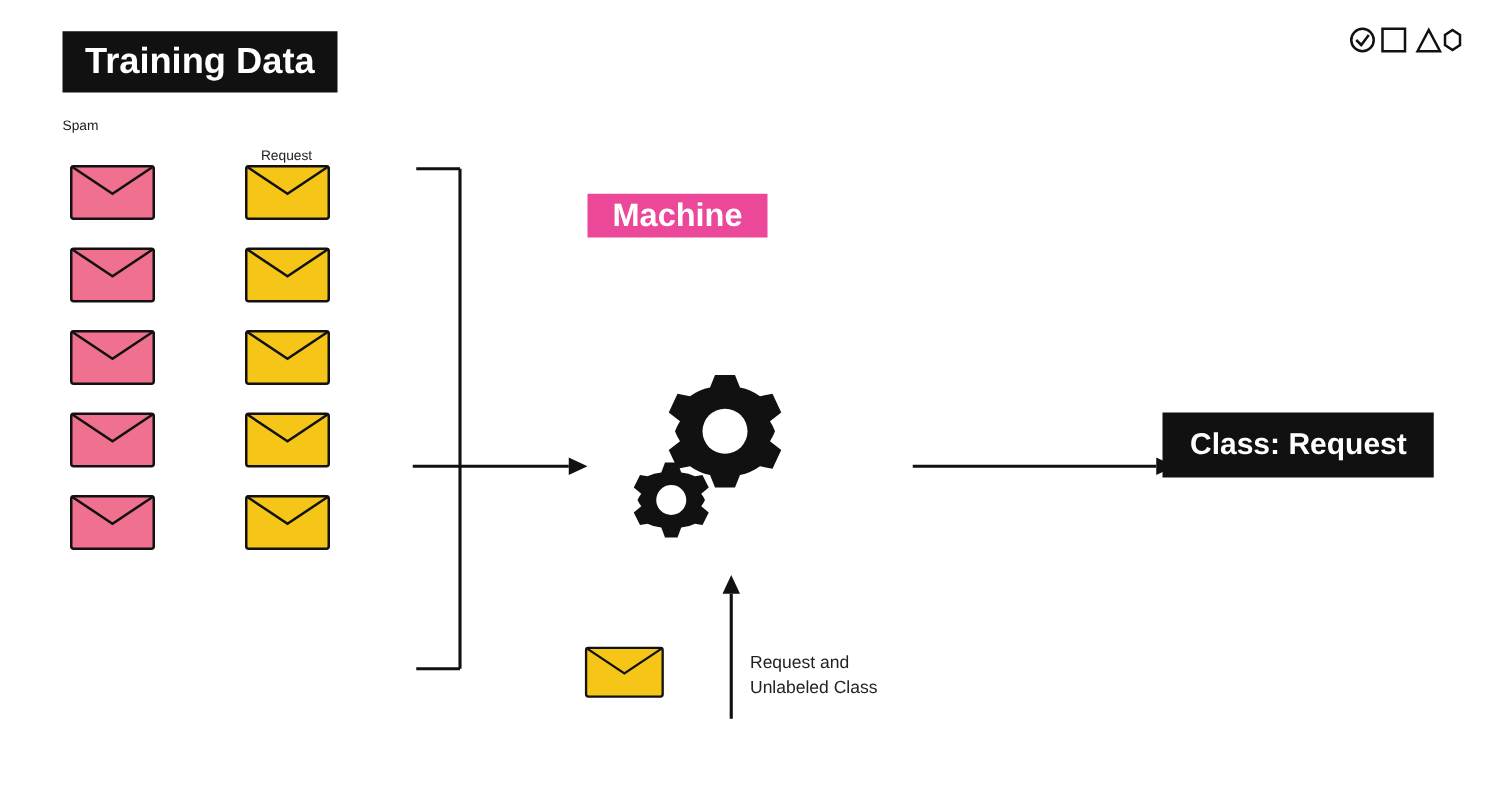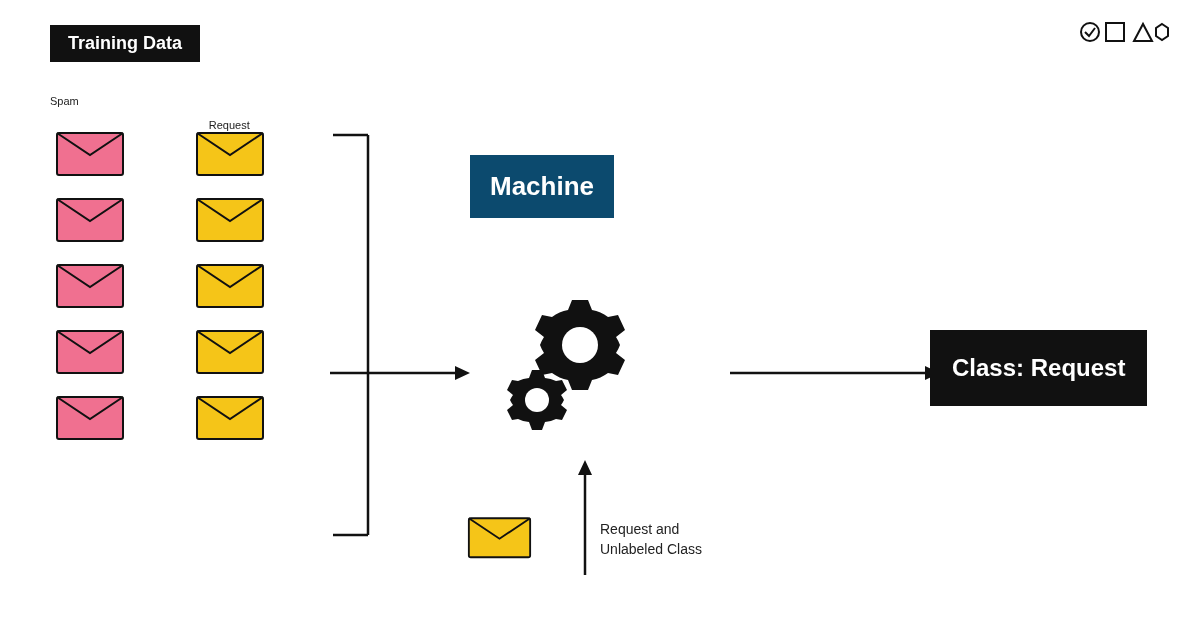--- a/index.html
+++ b/index.html
@@ -22,21 +22,21 @@
       align-items: center;
     }
 
     
     .training-data-box {
       position: absolute;
       top: 25px;
       left: 50px;
       background: #111;
       color: #fff;
-      font-size: 18px;
+      font-size: 29px;
       font-weight: 900;
       padding: 8px 18px;
       white-space: nowrap;
     }
 
     
     .col-headers {
       position: absolute;
       top: 95px;
       left: 50px;
@@ -79,25 +79,25 @@
       position: absolute;
       top: 358px;
       left: 330px;
     }
 
     
     .ml-model-box {
       position: absolute;
       top: 155px;
       left: 470px;
-      background: #0c4a6e;
+      background: #ec4899;
       color: #fff;
       font-size: 26px;
       font-weight: 900;
-      padding: 16px 20px;
+      padding: 2px 20px;
       text-align: center;
       line-height: 1.2;
     }
 
     
     .gears-container {
       position: absolute;
       top: 290px;
       left: 495px;
       width: 175px;
@@ -113,21 +113,21 @@
 
     
     .class-box {
       position: absolute;
       top: 330px;
       left: 930px;
       background: #111;
       color: #fff;
       font-size: 24px;
       font-weight: 900;
-      padding: 24px 22px;
+      padding: 12px 22px;
       white-space: nowrap;
     }
 
     
     .unseen-email {
       position: absolute;
       top: 510px;
       left: 467px;
     }
 

